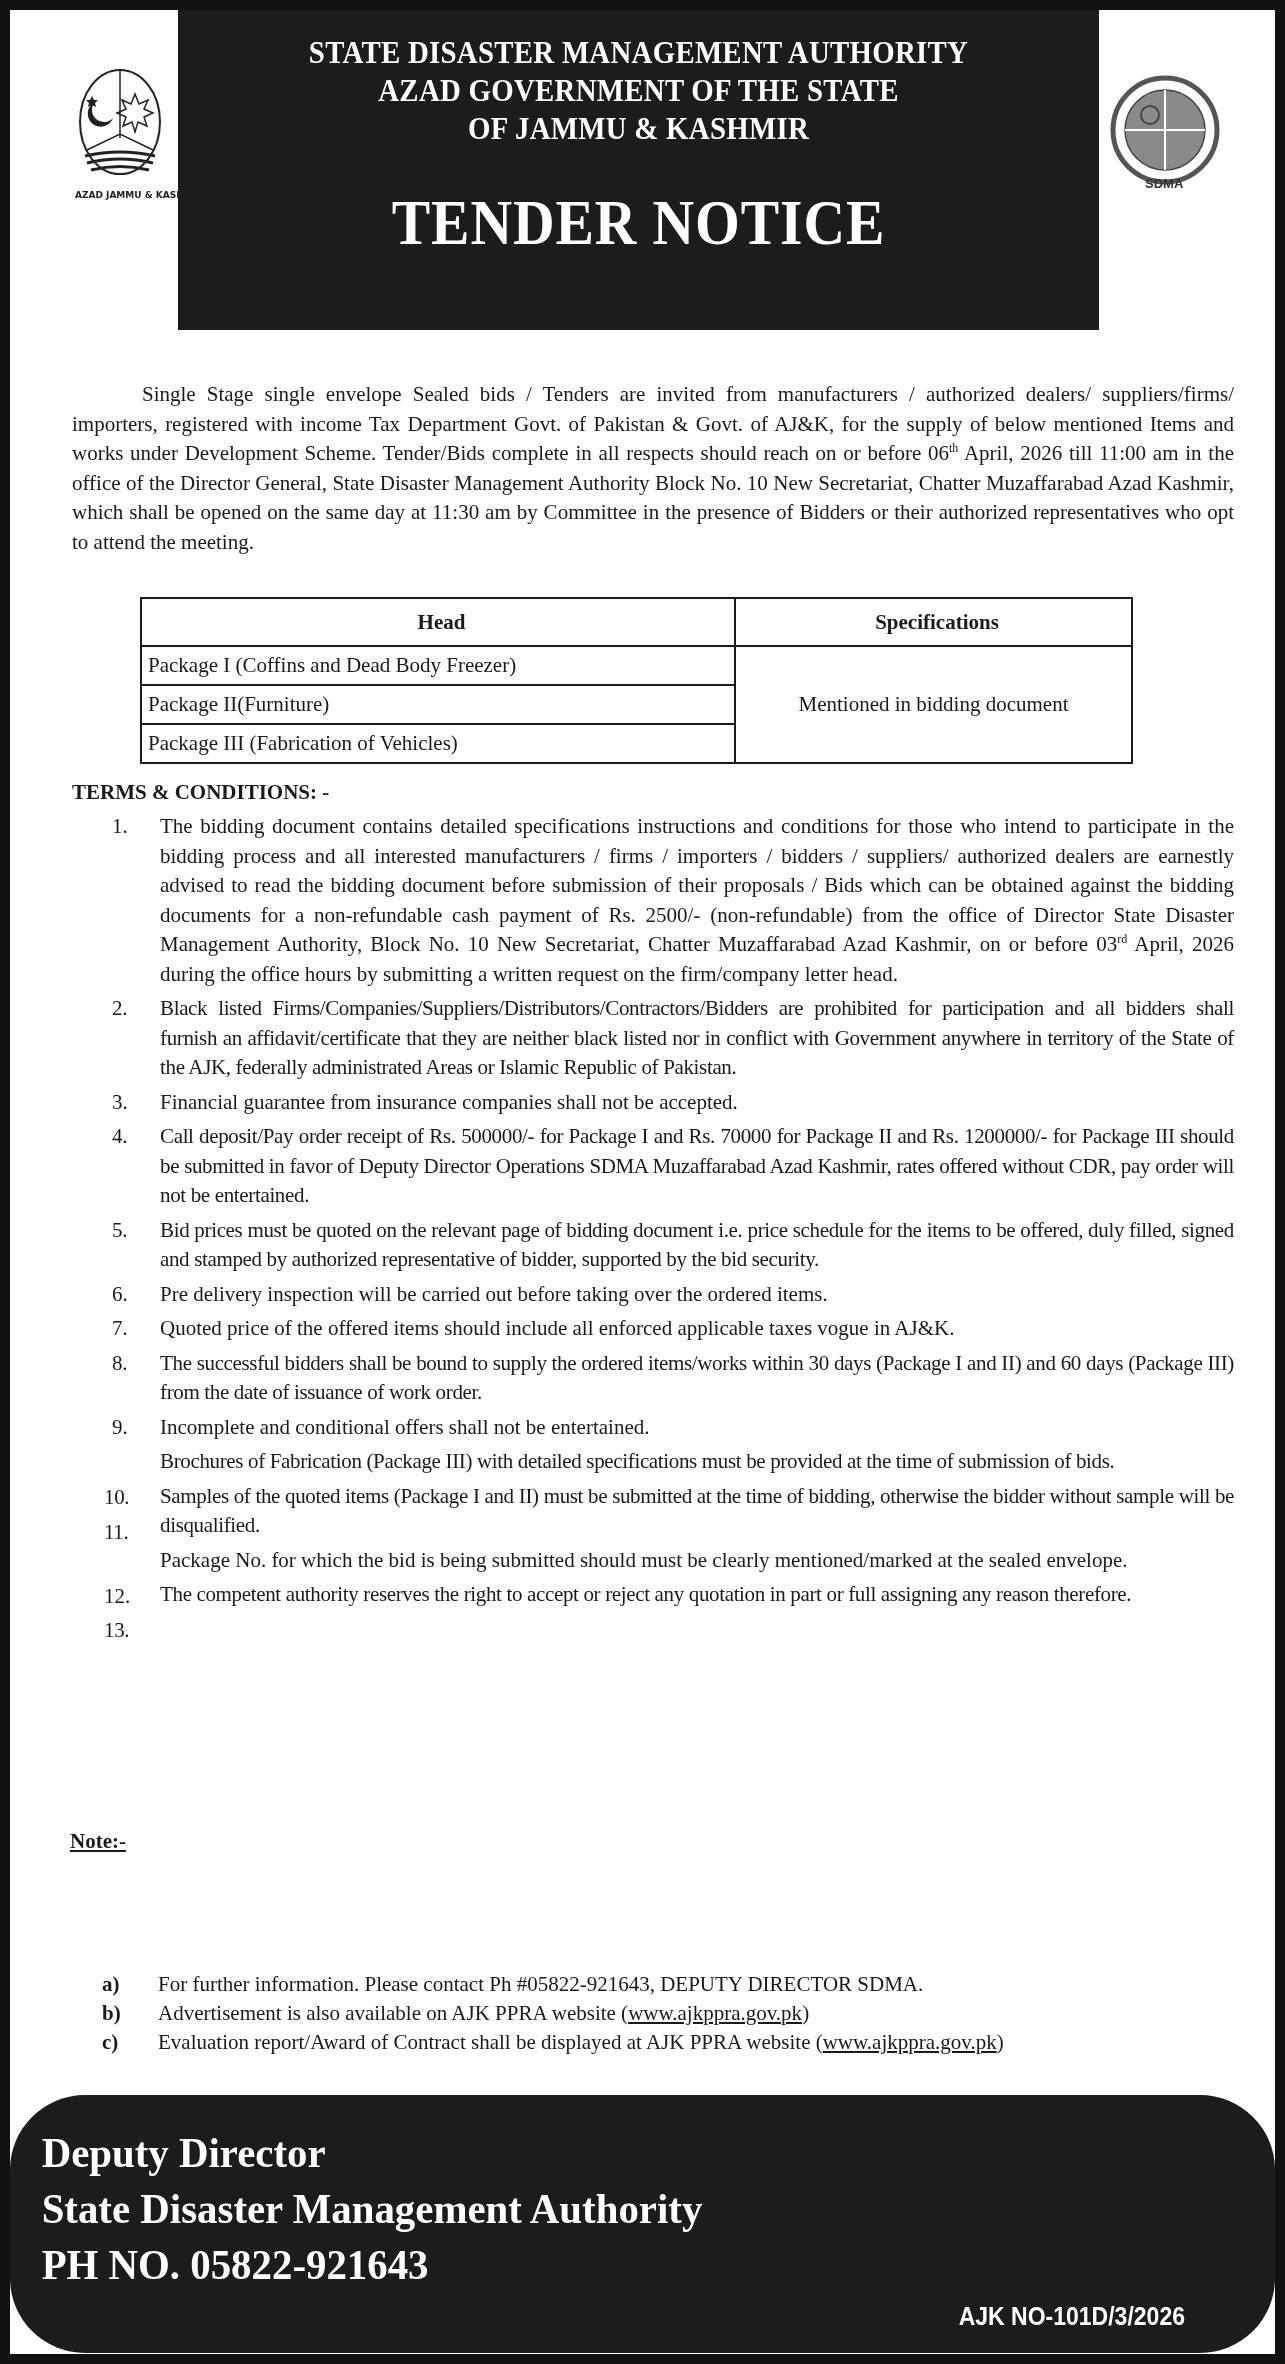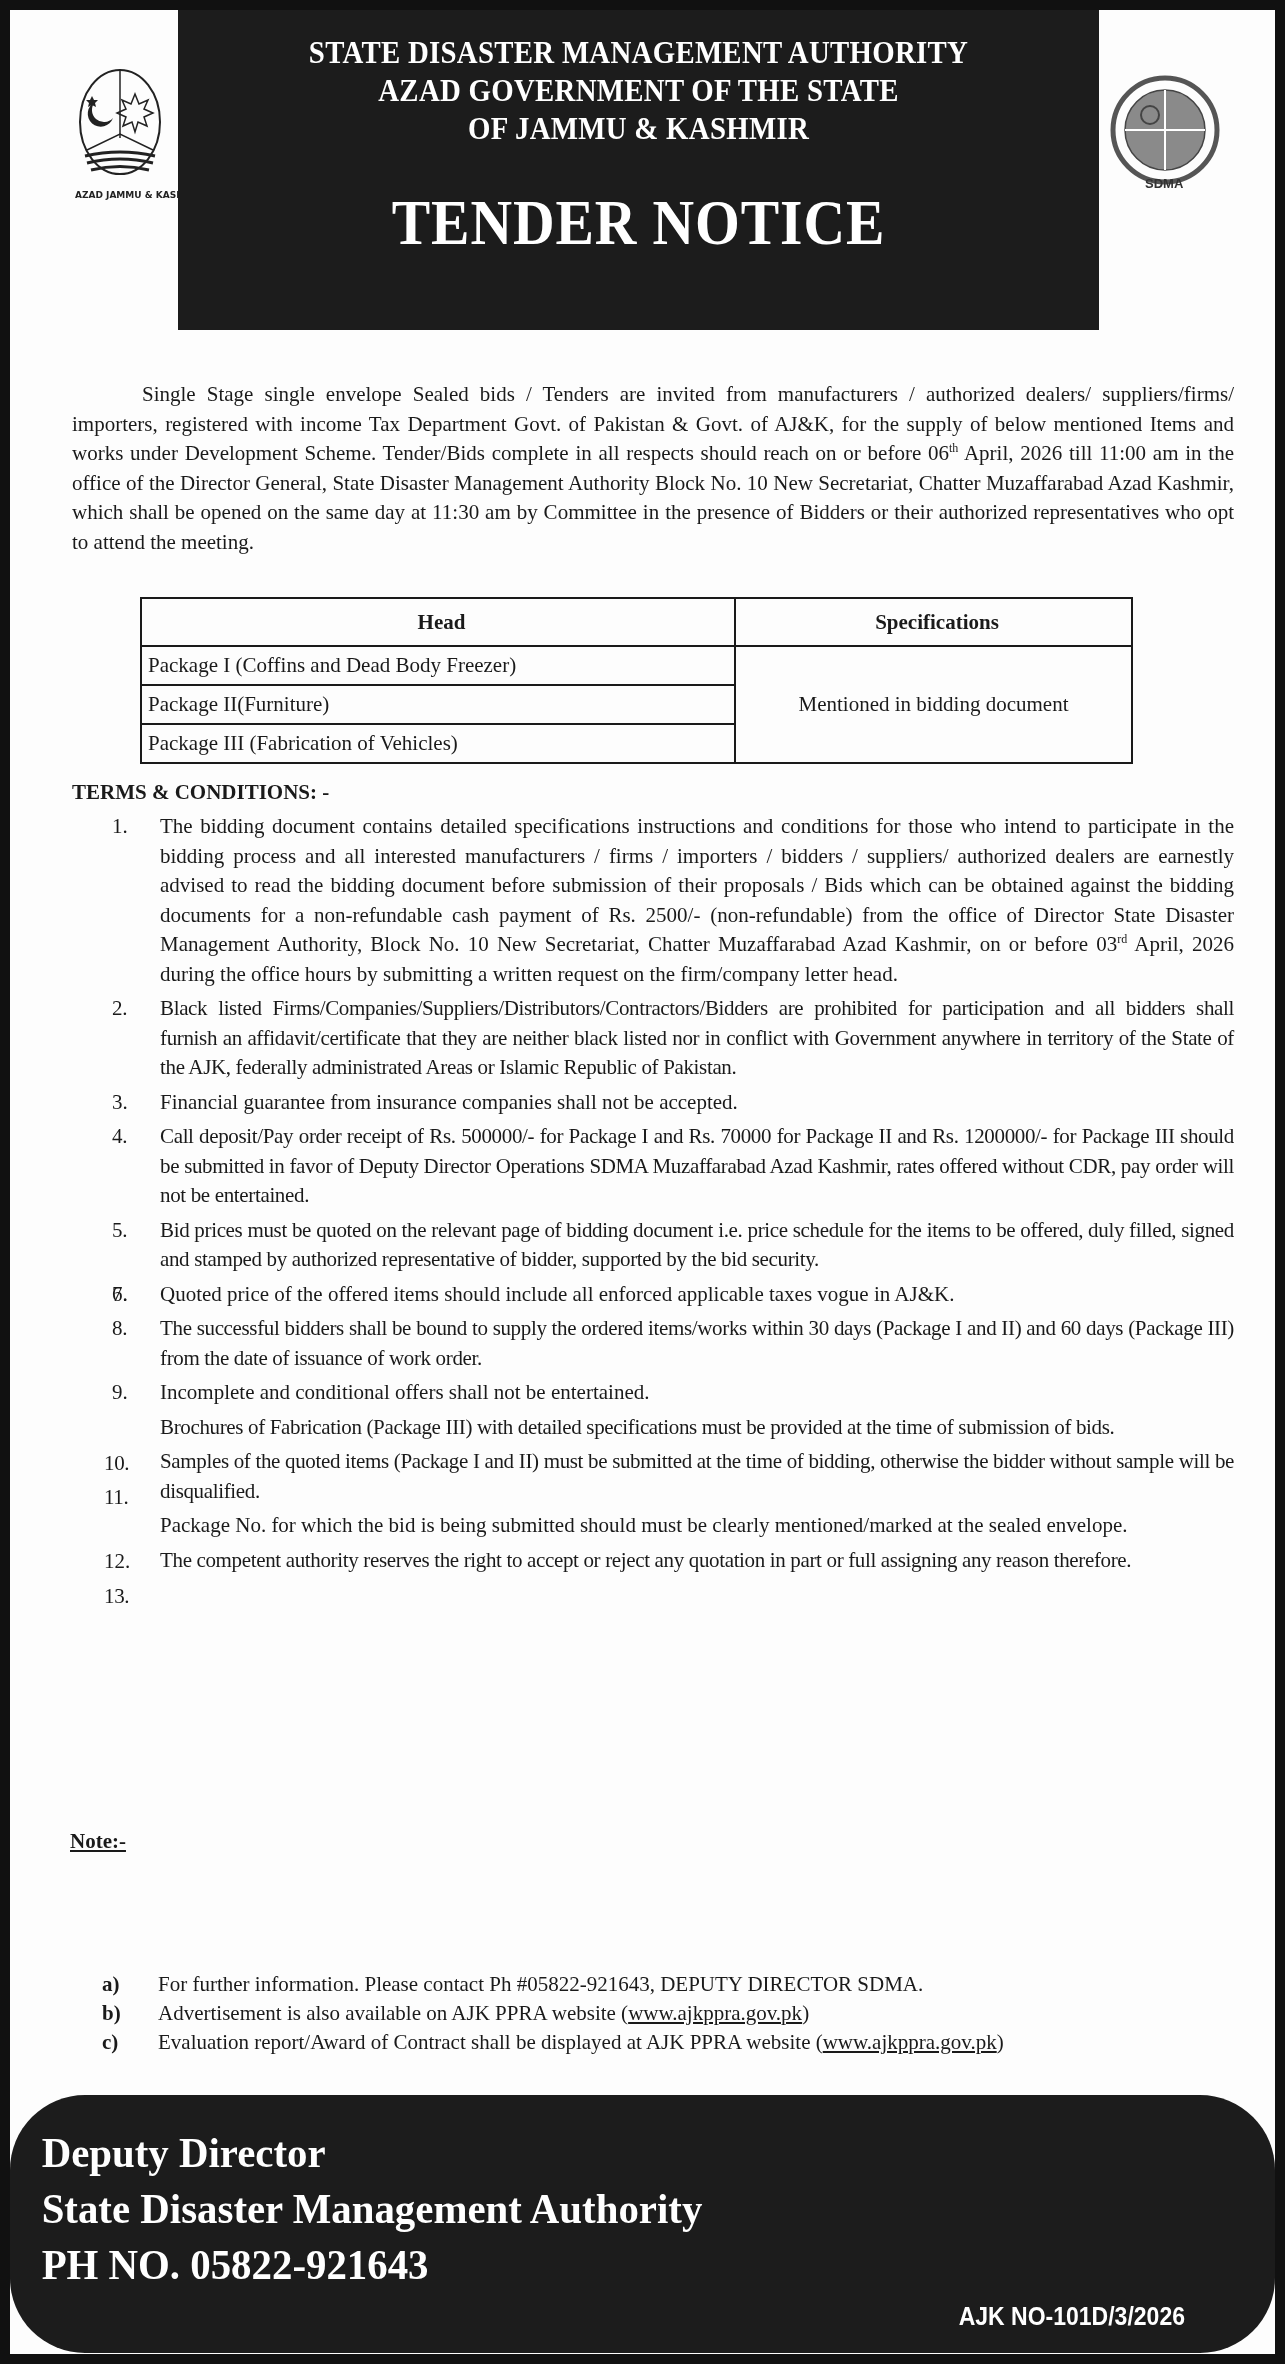--- a/index.html
+++ b/index.html
@@ -144,21 +144,21 @@
     </tbody>
   </table>
 
   <div class="terms-head">TERMS &amp; CONDITIONS: -</div>
   <ol class="terms">
     <li><span class="num">1.</span><span>The bidding document contains detailed specifications instructions and conditions for those who intend to participate in the bidding process and all interested manufacturers / firms / importers / bidders / suppliers/ authorized dealers are earnestly advised to read the bidding document before submission of their proposals / Bids which can be obtained against the bidding documents for a non-refundable cash payment of Rs. 2500/- (non-refundable) from the office of Director State Disaster Management Authority, Block No. 10 New Secretariat, Chatter Muzaffarabad Azad Kashmir, on or before 03</span><sup>rd</sup><span> April, 2026 during the office hours by submitting a written request on the firm/company letter head.</span></li>
     <li class="tight"><span class="num">2.</span><span>Black listed Firms/Companies/Suppliers/Distributors/Contractors/Bidders are prohibited for participation and all bidders shall furnish an affidavit/certificate that they are neither black listed nor in conflict with Government anywhere in territory of the State of the AJK, federally administrated Areas or Islamic Republic of Pakistan.</span></li>
     <li><span class="num">3.</span><span>Financial guarantee from insurance companies shall not be accepted.</span></li>
     <li class="tight"><span class="num">4.</span><span>Call deposit/Pay order receipt of Rs. 500000/- for Package I and Rs. 70000 for Package II and Rs. 1200000/- for Package III should be submitted in favor of Deputy Director Operations SDMA Muzaffarabad Azad Kashmir, rates offered without CDR, pay order will not be entertained.</span></li>
     <li class="tight"><span class="num">5.</span><span>Bid prices must be quoted on the relevant page of bidding document i.e. price schedule for the items to be offered, duly filled, signed and stamped by authorized representative of bidder, supported by the bid security.</span></li>
-    <li><span class="num">6.</span></li>
+    <li><span class="num">6.</span><span>Pre delivery inspection will be carried out before taking over the ordered items.</span></li>
     <li><span class="num">7.</span><span>Quoted price of the offered items should include all enforced applicable taxes vogue in AJ&amp;K.</span></li>
     <li class="tight"><span class="num">8.</span><span>The successful bidders shall be bound to supply the ordered items/works within 30 days (Package I and II) and 60 days (Package III) from the date of issuance of work order.</span></li>
     <li><span class="num">9.</span><span>Incomplete and conditional offers shall not be entertained.</span></li>
     <li class="two tight"><span class="num">10.</span><span>Brochures of Fabrication (Package III) with detailed specifications must be provided at the time of submission of bids.</span></li>
     <li class="two tight"><span class="num">11.</span><span>Samples of the quoted items (Package I and II) must be submitted at the time of bidding, otherwise the bidder without sample will be disqualified.</span></li>
     <li class="two"><span class="num">12.</span><span>Package No. for which the bid is being submitted should must be clearly mentioned/marked at the sealed envelope.</span></li>
     <li class="two tight"><span class="num">13.</span><span>The competent authority reserves the right to accept or reject any quotation in part or full assigning any reason therefore.</span></li>
   </ol>
 
   <div class="note-head">Note:-</div>

